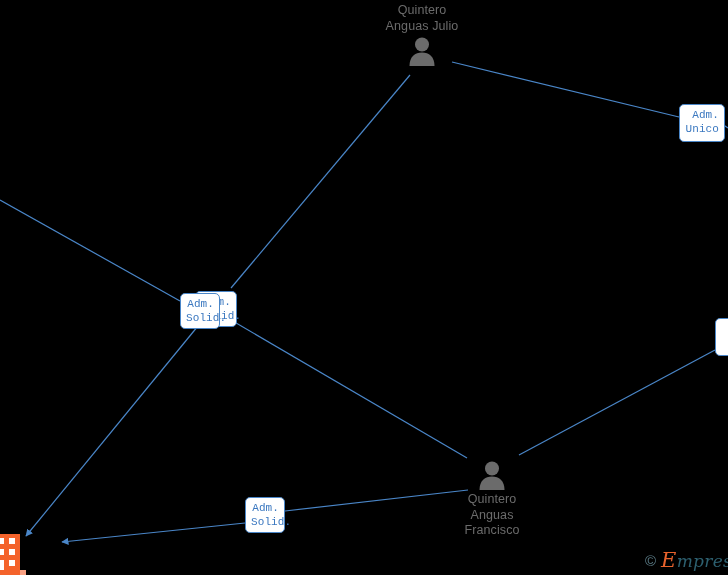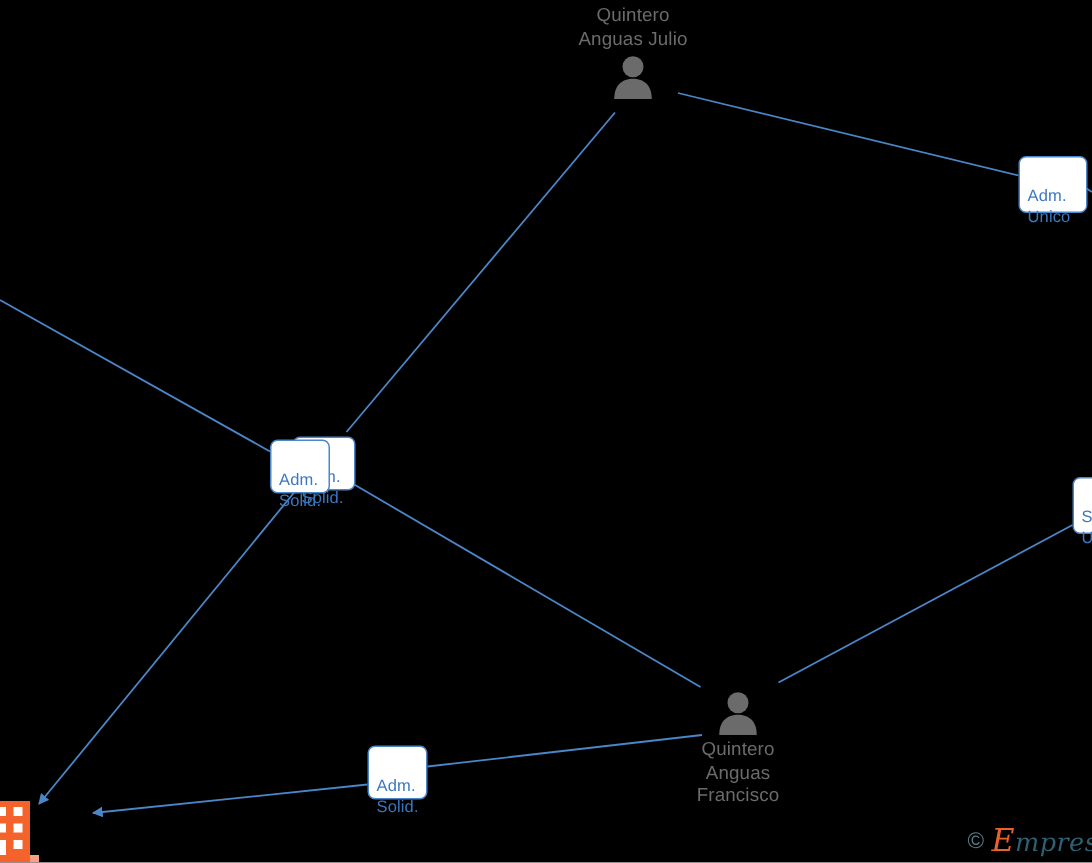--- a/index.html
+++ b/index.html
@@ -46,24 +46,25 @@
   }
   .badge {
     position: absolute;
     box-sizing: border-box;
     border: 1.4px solid #4a86c8;
     border-radius: 5px;
     background: #ffffff;
     color: #3b78c0;
     font-size: 11px;
     line-height: 14px;
-    text-align: left;
-    padding: 19px 5px 4px 5px;
+    text-align: right;
+    padding: 3px 5px 4px 5px;
     white-space: pre-line;
     letter-spacing: 0.1px;
+    font-family: Liberation Mono, monospace;
   }
   .company-icon {
     position: absolute;
   }
   .watermark {
     position: absolute;
     display: flex;
     align-items: center;
     gap: 5px;
     user-select: none;

